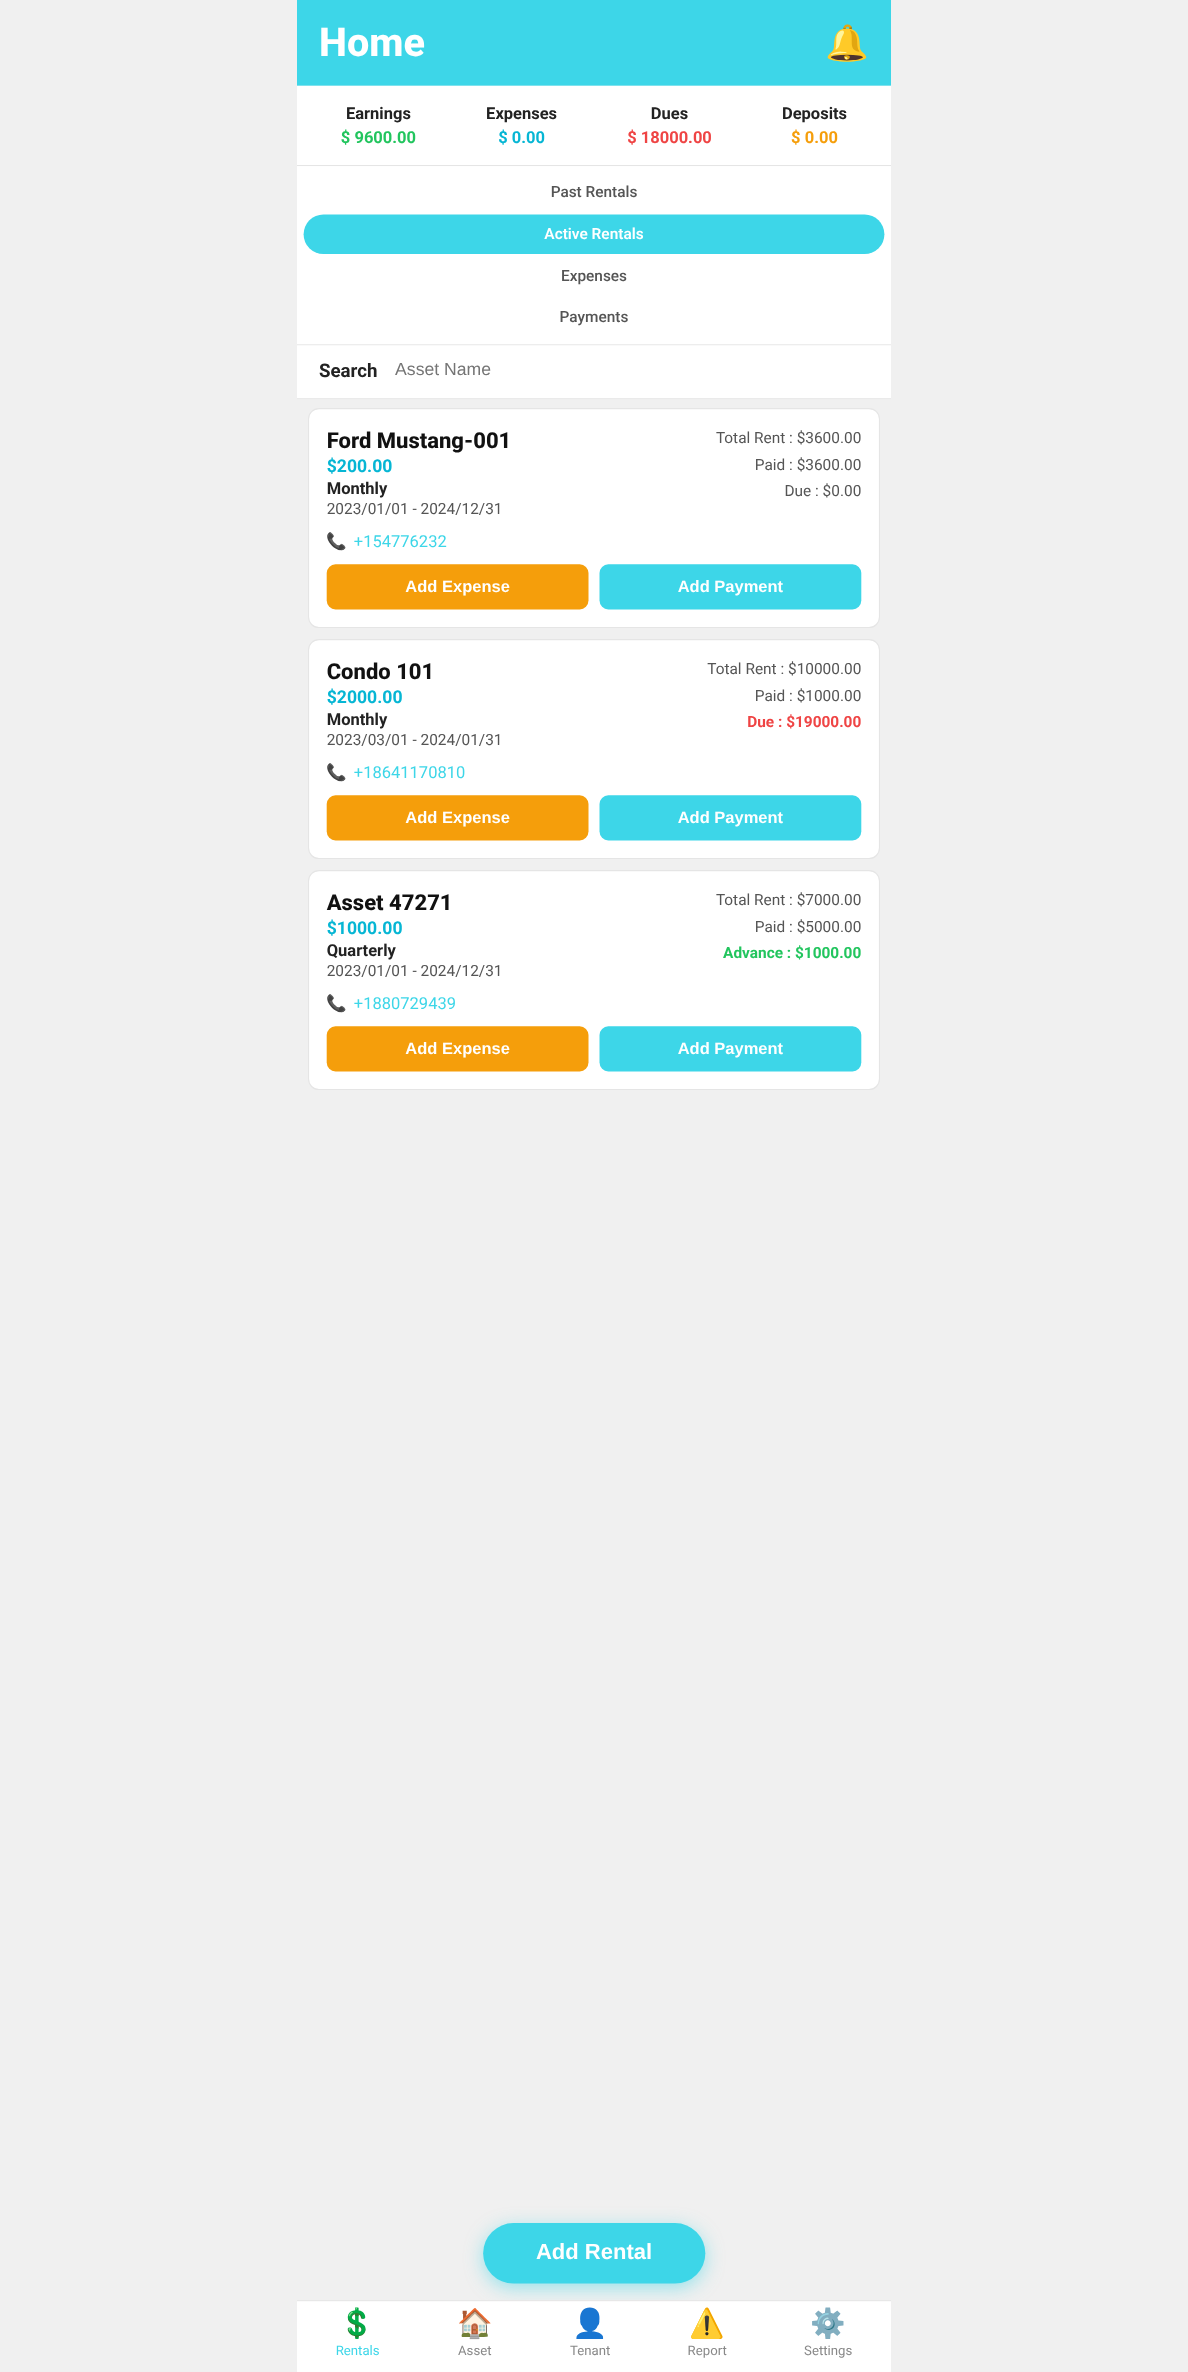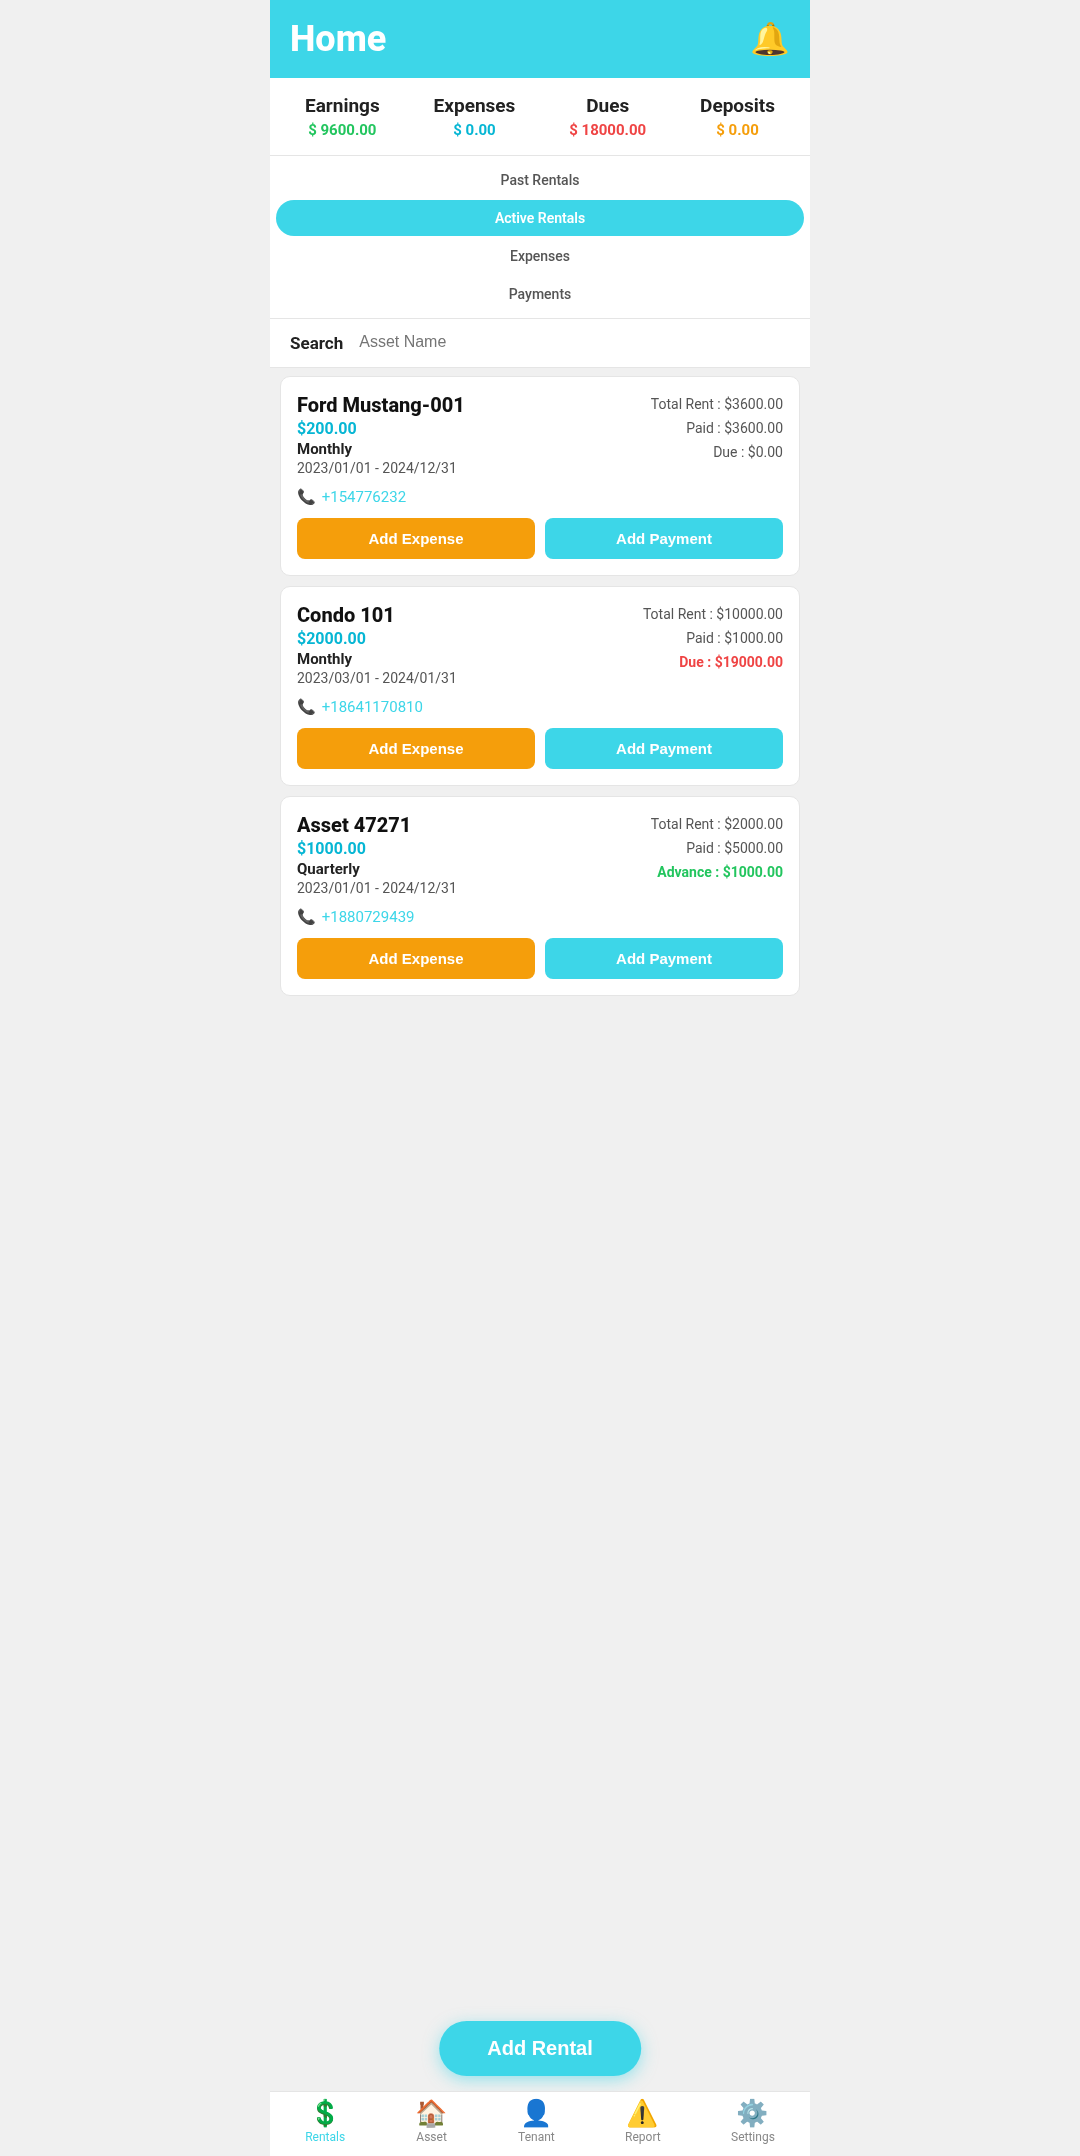--- a/index.html
+++ b/index.html
@@ -37,21 +37,21 @@
       background: white;
       display: flex;
       justify-content: space-around;
       padding: 16px 8px;
       border-bottom: 1px solid #e5e5e5;
     }
     .stat-item {
       text-align: center;
     }
     .stat-label {
-      font-size: 19px;
+      font-size: 15px;
       font-weight: 700;
       color: #222;
     }
     .stat-value {
       font-size: 15px;
       font-weight: 700;
       margin-top: 4px;
     }
     .stat-value.green { color: #22c55e; }
     .stat-value.cyan { color: #06b6d4; }
@@ -346,21 +346,21 @@
 
   <div class="rental-card">
     <div class="rental-card-header">
       <div>
         <div class="rental-name">Asset 47271</div>
         <div class="rental-price">$1000.00</div>
         <div class="rental-frequency">Quarterly</div>
         <div class="rental-dates">2023/01/01 - 2024/12/31</div>
       </div>
       <div class="rental-right">
-        <div>Total Rent : $2000.00</div>
+        <div>Total Rent : $7000.00</div>
         <div>Paid : $5000.00</div>
         <div class="advance-green">Advance : $1000.00</div>
       </div>
     </div>
     <div class="rental-phone">
       <span>📞</span>
       <span>+1880729439</span>
     </div>
     <div class="rental-actions">
       <button class="btn-expense">Add Expense</button>

